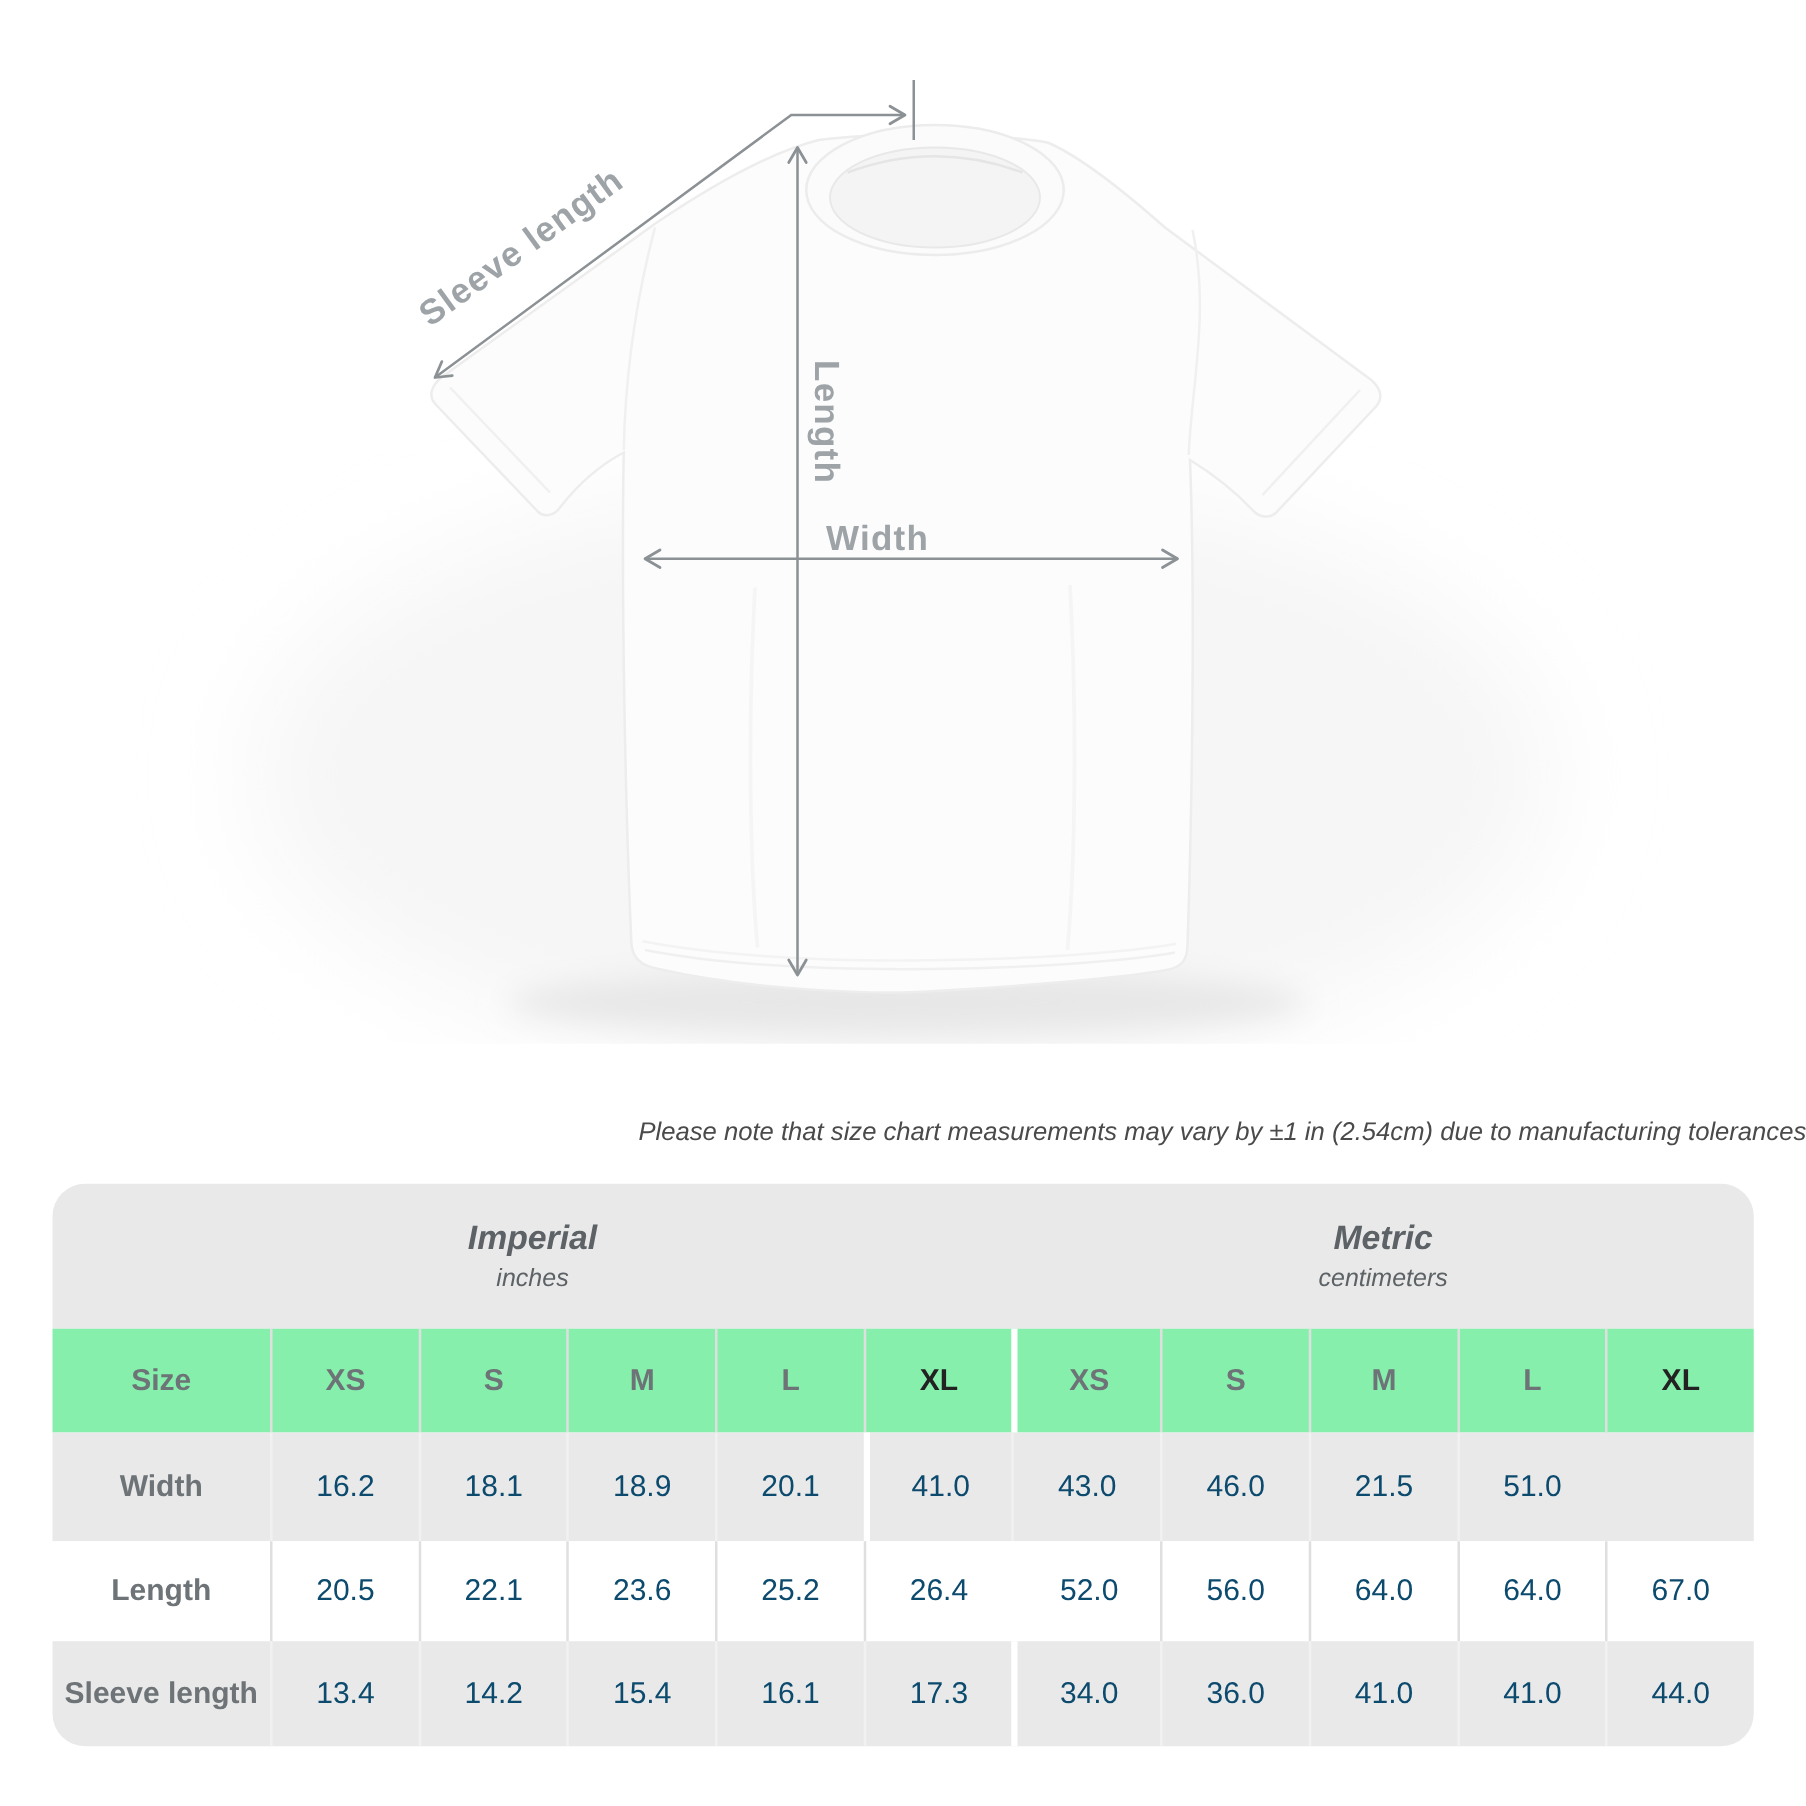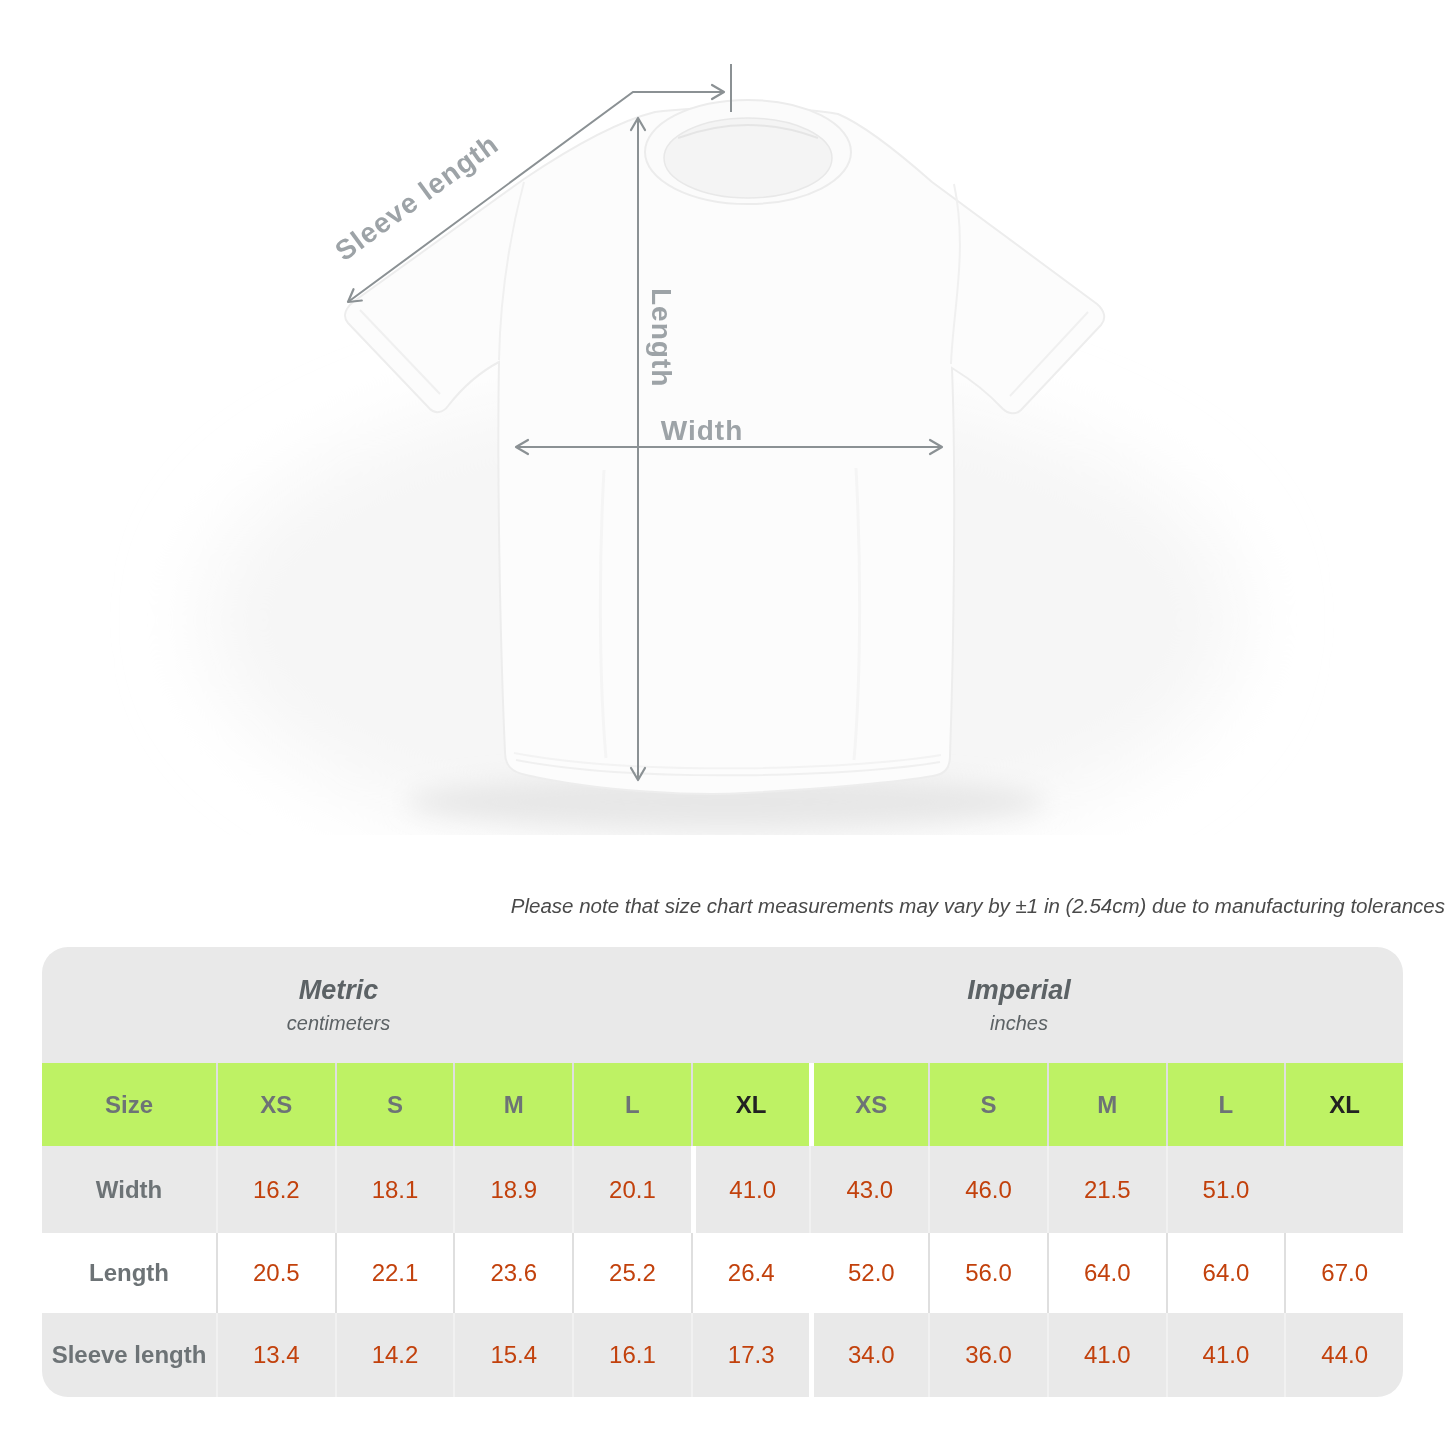--- a/index.html
+++ b/index.html
@@ -31,27 +31,27 @@
   .band .half{
     display:flex;flex-direction:column;align-items:center;justify-content:center;gap:6px;
   }
   .half-imperial{width:768px;}
   .half-metric{flex:1;}
   .unit-name{font-size:27px;font-weight:bold;font-style:italic;color:#5c6265;}
   .unit-sub{font-size:20px;font-style:italic;color:#5c6265;}
   .trow{
     display:grid;grid-template-columns:174px repeat(10,1fr);
   }
-  .row-header{height:83px;background:#bef264;}
+  .row-header{height:83px;background:#86efac;}
   .row-width{height:87px;background:#e9e9e9;}
   .row-length{height:80px;background:#ffffff;}
   .row-sleeve{height:84px;background:#e9e9e9;border-radius:0 0 26px 26px;}
   .cell{
     display:flex;align-items:center;justify-content:center;
-    font-size:24px;color:#c2410c;
+    font-size:24px;color:#0c4a6e;
   }
   .row-header .cell + .cell,
   .row-length .cell + .cell{border-left:2px solid #dfdfdf;}
   .row-width .cell + .cell,
   .row-sleeve .cell + .cell{border-left:2px solid #f1f1f1;}
   .size-table .half-start{border-left:5px solid #ffffff !important;}
   .hdr{font-weight:bold;color:#6d7376;}
   .hdr-dark{font-weight:bold;color:#222222;}
   .rowlabel{font-weight:bold;color:#6d7376;}
 </style>
@@ -122,27 +122,27 @@
     <text class="measure-label" transform="translate(344,262) rotate(-36)">Sleeve length</text>
     <text class="measure-label" transform="translate(652,288) rotate(90)">Length</text>
     <text class="measure-label" x="702" y="440" text-anchor="middle">Width</text>
   </svg>
 
   <div class="page-subtitle">Please note that size chart measurements may vary by ±1 in (2.54cm) due to manufacturing tolerances</div>
 
   <div class="size-table">
 
     <div class="band">
+      <div class="half half-imperial">
+        <div class="unit-name">Imperial</div>
+        <div class="unit-sub">inches</div>
+      </div>
       <div class="half half-metric">
         <div class="unit-name">Metric</div>
         <div class="unit-sub">centimeters</div>
-      </div>
-      <div class="half half-imperial">
-        <div class="unit-name">Imperial</div>
-        <div class="unit-sub">inches</div>
       </div>
     </div>
 
     <div class="trow row-header">
       <div class="cell hdr">Size</div>
       <div class="cell hdr">XS</div>
       <div class="cell hdr">S</div>
       <div class="cell hdr">M</div>
       <div class="cell hdr">L</div>
       <div class="cell hdr-dark">XL</div>

